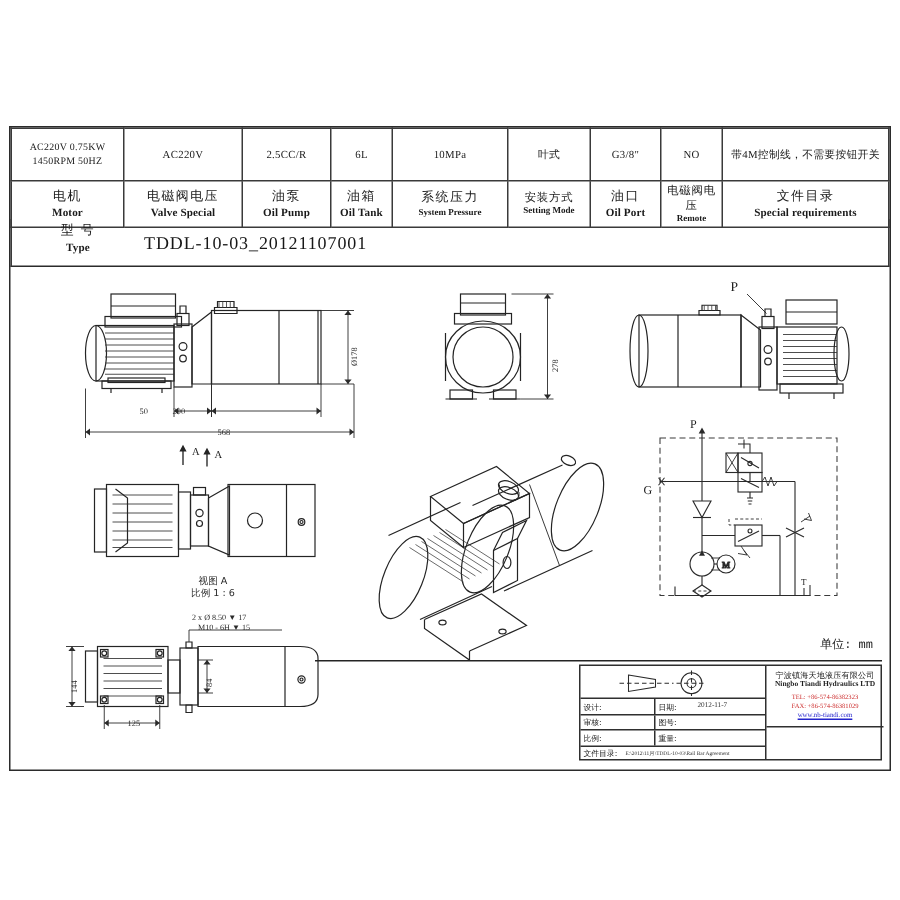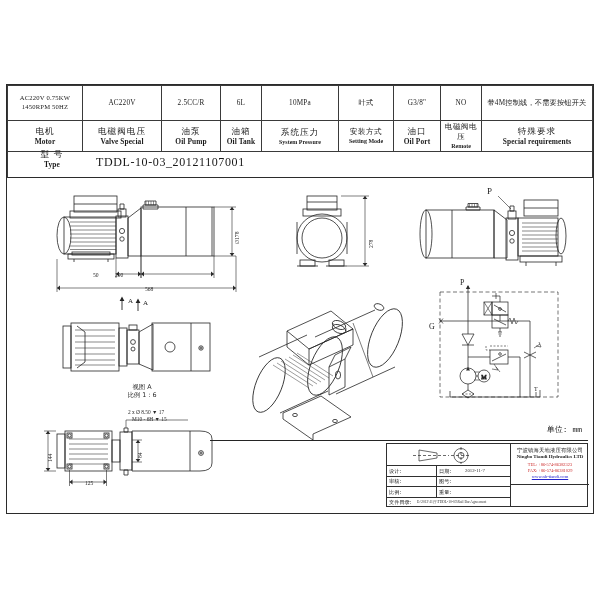--- a/index.html
+++ b/index.html
@@ -104,21 +104,21 @@
       </td>
       <td>
         <span class="cn">油口</span>
         <span class="en">Oil Port</span>
       </td>
       <td>
         <span class="cn-sm">电磁阀电压</span>
         <span class="en-sm">Remote</span>
       </td>
       <td>
-        <span class="cn">特殊要求</span>
+        <span class="cn">文件目录</span>
         <span class="en">Special requirements</span>
       </td>
     </tr>
   </tbody>
     </table>
 
   <div class="type-row">
     <div class="type-lbl">
       <span class="cn">型  号</span>
       <span class="en">Type</span>

